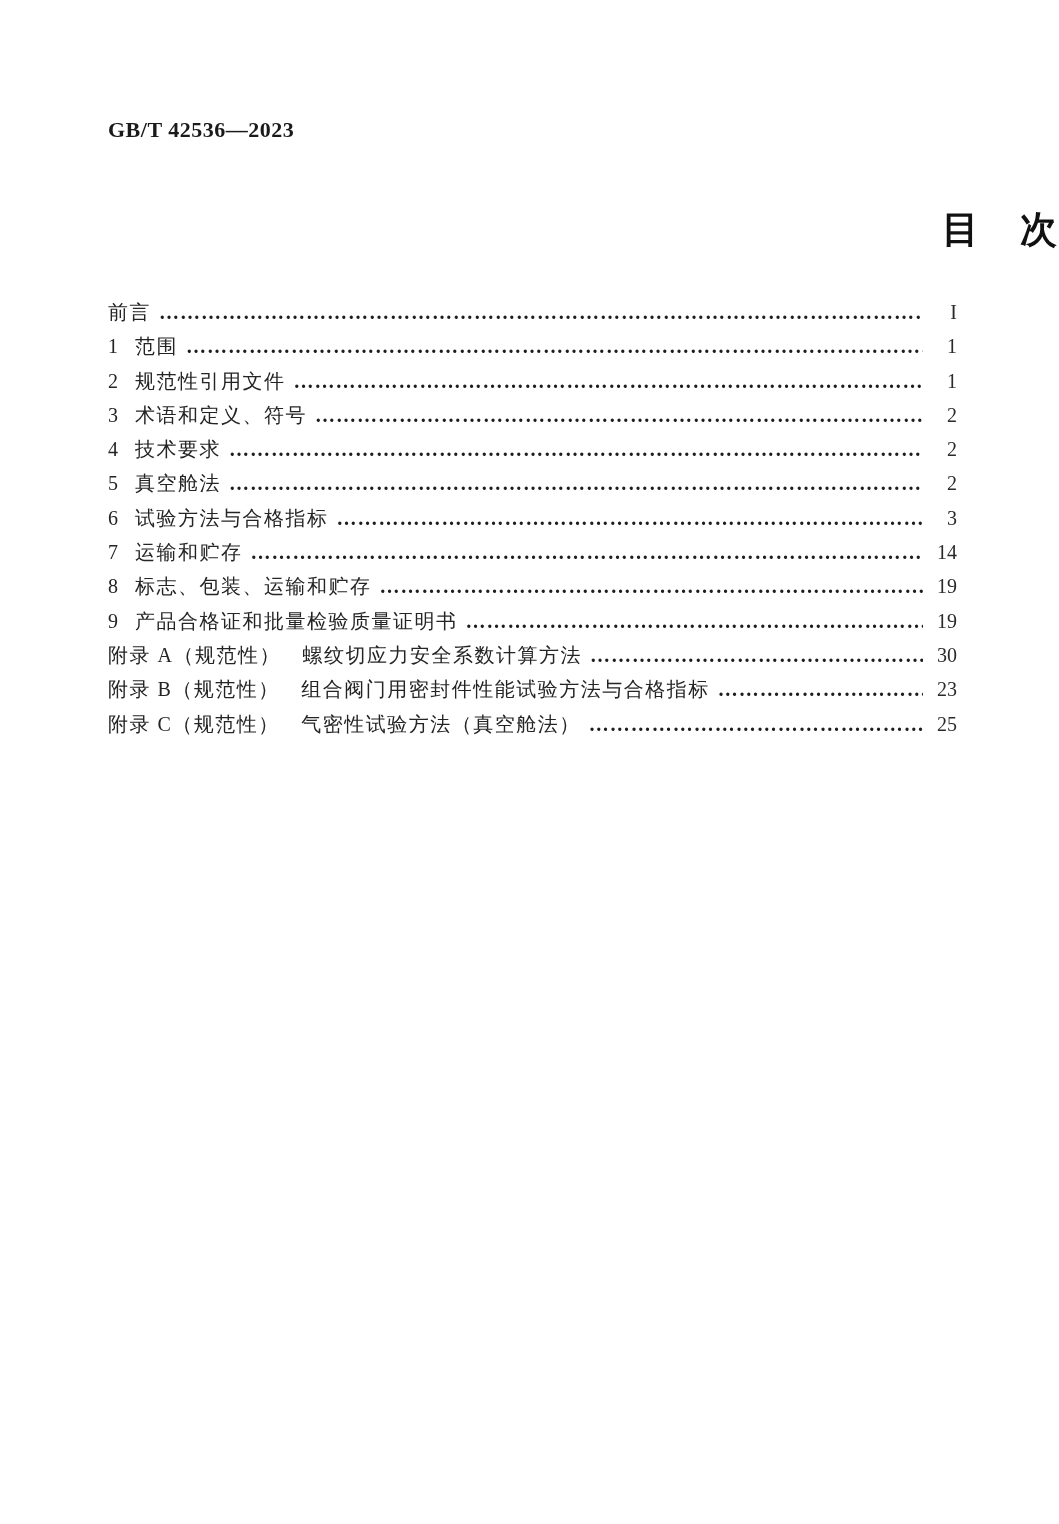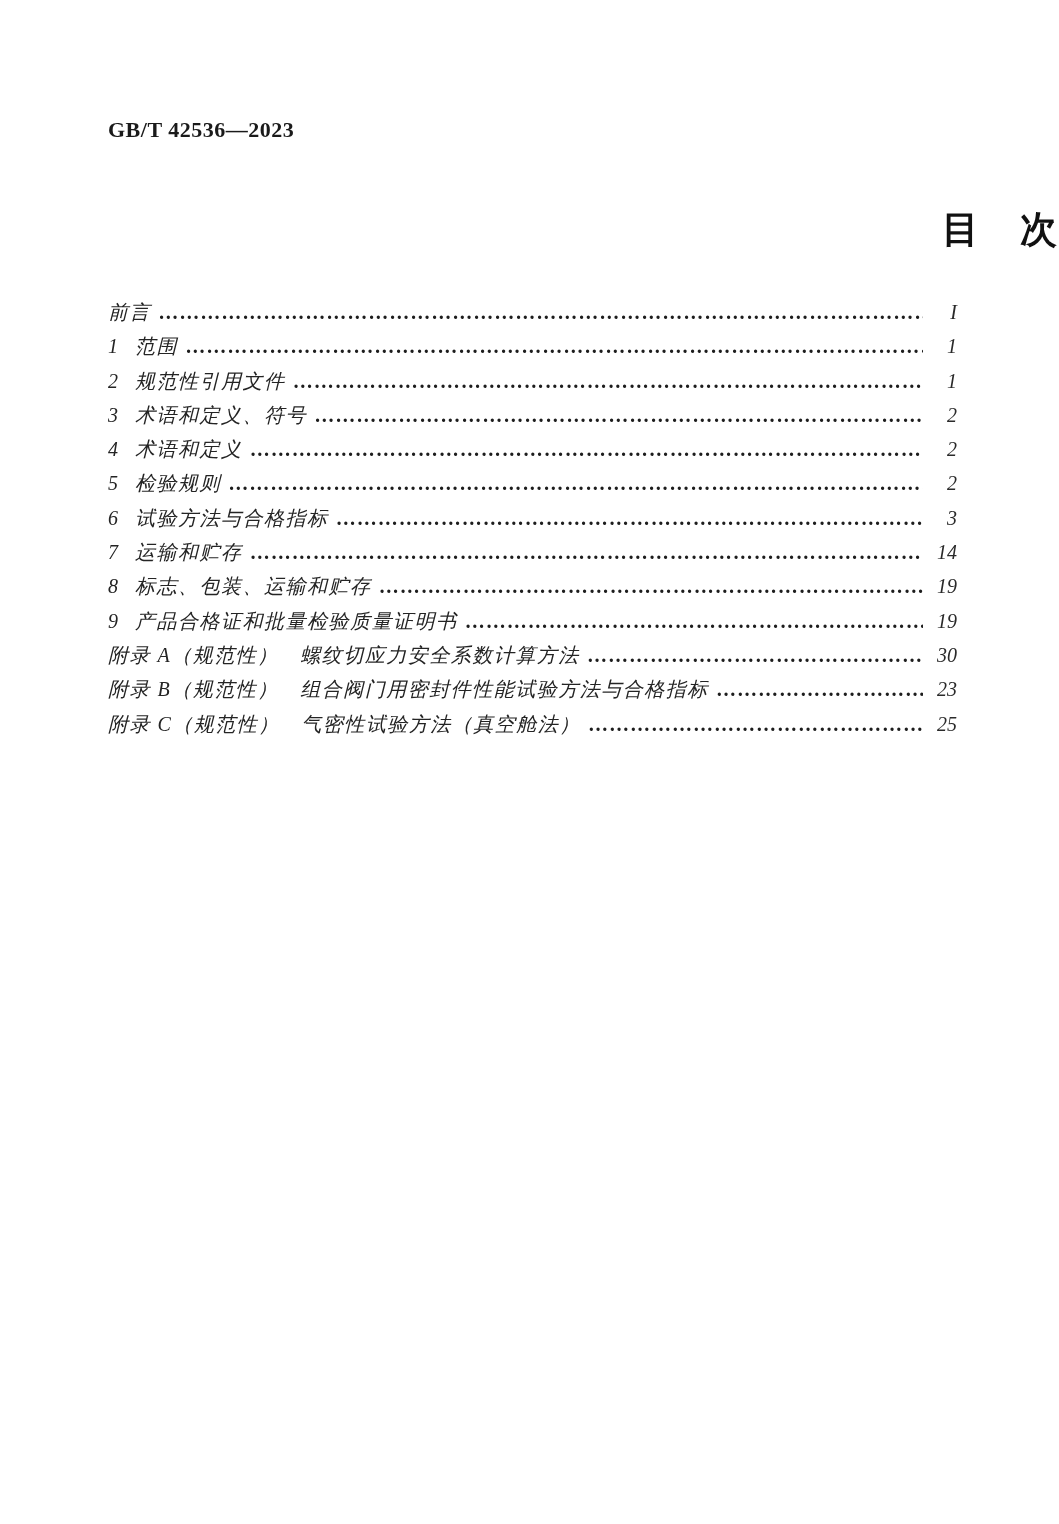--- a/index.html
+++ b/index.html
@@ -45,21 +45,20 @@
     right: 102px;
     top: 295px;
   }
   .toc-row {
     display: flex;
     align-items: baseline;
     height: 34.3px;
     font-size: 20px;
     line-height: 34.3px;
     color: #242424;
-    font-style: italic;
   }
   .toc-num {
     display: inline-block;
     width: 27px;
     flex: 0 0 27px;
     font-family: "Liberation Serif", serif;
   }
   .toc-label {
     white-space: nowrap;
     letter-spacing: 1.5px;
@@ -111,27 +110,27 @@
         <span class="toc-page">1</span>
       </div>
       <div class="toc-row">
         <span class="toc-num">3</span>
         <span class="toc-label">术语和定义、符号</span>
         <span class="toc-leader">………………………………………………………………………………………………………………………………………………………………………………………………………………………………………………</span>
         <span class="toc-page">2</span>
       </div>
       <div class="toc-row">
         <span class="toc-num">4</span>
-        <span class="toc-label">术语和定义</span>
+        <span class="toc-label">技术要求</span>
         <span class="toc-leader">………………………………………………………………………………………………………………………………………………………………………………………………………………………………………………</span>
         <span class="toc-page">2</span>
       </div>
       <div class="toc-row">
         <span class="toc-num">5</span>
-        <span class="toc-label">检验规则</span>
+        <span class="toc-label">真空舱法</span>
         <span class="toc-leader">………………………………………………………………………………………………………………………………………………………………………………………………………………………………………………</span>
         <span class="toc-page">2</span>
       </div>
       <div class="toc-row">
         <span class="toc-num">6</span>
         <span class="toc-label">试验方法与合格指标</span>
         <span class="toc-leader">………………………………………………………………………………………………………………………………………………………………………………………………………………………………………………</span>
         <span class="toc-page">3</span>
       </div>
       <div class="toc-row">

